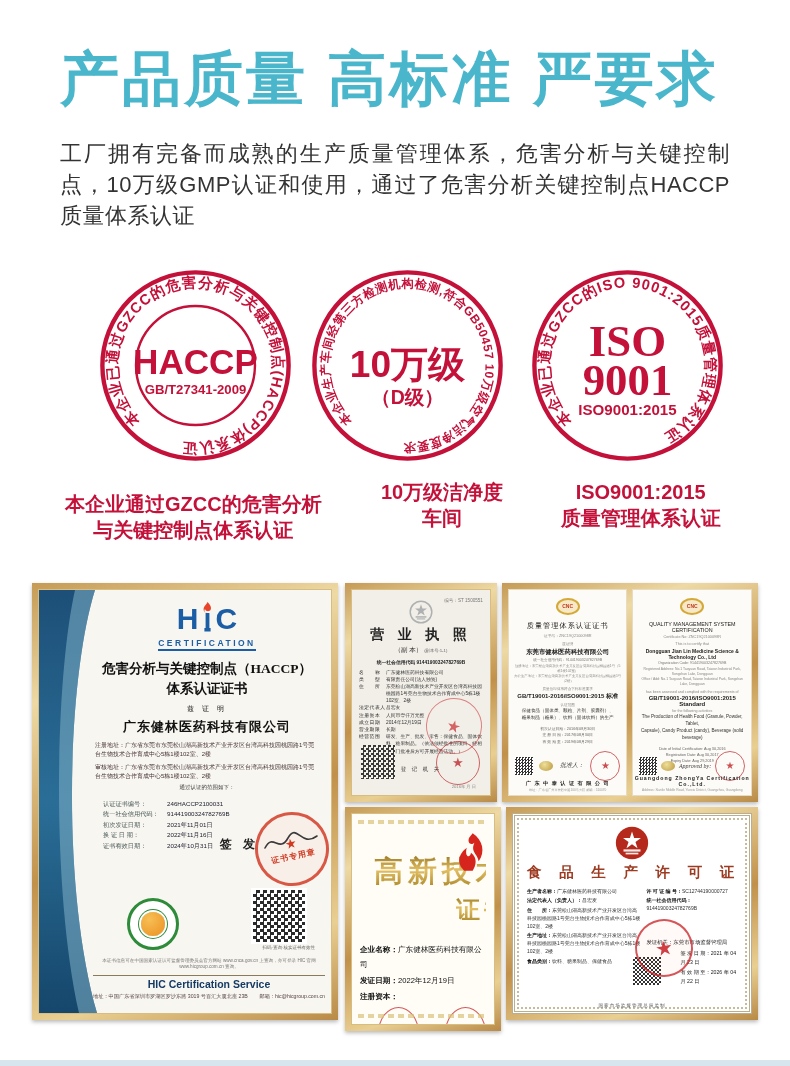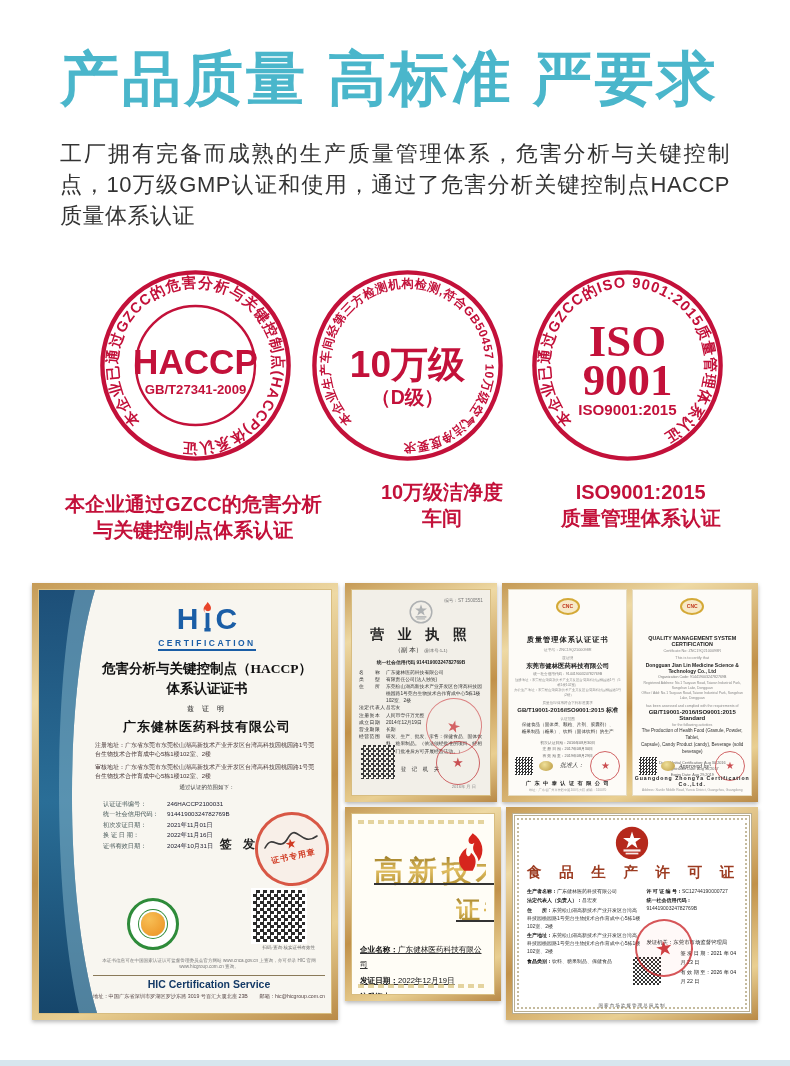--- a/index.html
+++ b/index.html
@@ -138,21 +138,21 @@
     display:flex; align-items:center; justify-content:center; font-size:13px;
   }
   .biz-date { position:absolute; right:14px; bottom:6px; font-size:4.2px; color:#888; }
 
   
   .quality-frame { width:258px; height:219px; margin-left:5px; }
   .quality-inner { background:transparent; border:none; display:flex; gap:5px; height:100%; }
   .q-sheet { flex:1; background:#fdfbf7; border:1px solid #e7dcc0; padding:8px 5px 4px; position:relative; text-align:center; overflow:hidden; }
   .cnc-logo { width:24px; height:17px; border:2px solid #d4a937; border-radius:50%; margin:0 auto;
     display:flex; align-items:center; justify-content:center; font-size:5px; font-weight:bold; color:#c03a20; background:#f7e9c8; }
-  .q-title { margin-top:20px; font-size:7.2px; font-weight:bold; color:#222; letter-spacing:1px; }
+  .q-title { margin-top:6px; font-size:7.2px; font-weight:normal; color:#222; letter-spacing:1px; }
   .q-title-en { font-size:5.4px; letter-spacing:0; }
   .q-certno { margin-top:2px; font-size:3.8px; color:#888; }
   .q-certify { margin-top:3px; font-size:3.8px; color:#888; }
   .q-company { margin-top:2px; font-size:6.4px; font-weight:bold; color:#222; }
   .q-company-en { font-size:5px; }
   .q-credit { margin-top:1px; font-size:3.6px; color:#777; }
   .q-addr { margin-top:2px; font-size:3.4px; color:#888; line-height:1.5; }
   .q-conform { margin-top:3px; font-size:3.6px; color:#888; }
   .q-standard { margin-top:1px; font-size:6px; font-weight:bold; color:#222; }
   .q-scope-label { margin-top:2px; font-size:3.6px; color:#888; }
@@ -161,21 +161,21 @@
   .q-bottom { position:absolute; left:6px; right:6px; bottom:14px; display:flex; align-items:center; justify-content:space-between; }
   .q-qr { width:18px; height:18px; background:repeating-conic-gradient(#333 0% 25%, #fff 0% 50%) 0 0/3px 3px; }
   .q-foil { width:14px; height:10px; border-radius:50%; background:radial-gradient(circle at 40% 35%,#efe09a,#b8963c); }
   .q-sig { font-size:6px; color:#444; font-family:"Liberation Serif", serif; font-style:italic; }
   .q-stamp { width:30px; height:30px; border-radius:50%; border:1.5px solid rgba(190,35,40,.7);
     color:rgba(190,35,40,.8); display:flex; align-items:center; justify-content:center; font-size:10px; }
   .q-org { position:absolute; left:0; right:0; bottom:8px; font-size:5.2px; font-weight:bold; color:#222; letter-spacing:1px; }
   .q-org-addr { position:absolute; left:0; right:0; bottom:3px; font-size:3.2px; color:#999; }
 
   
-  .ht-frame { width:156px; height:194px;text-decoration:underline; }
+  .ht-frame { width:156px; height:224px; }
   .ht-inner { background:#fffdf6; height:100%; padding:8px; }
   .ht-deco { position:absolute; left:6px; right:6px; height:4px;
     background:repeating-linear-gradient(90deg,#d9c27a 0 6px, transparent 6px 10px); opacity:.7; }
   .ht-deco-top { top:6px; } .ht-deco-bottom { bottom:6px; }
   .ht-flame { position:absolute; right:6px; top:16px; width:34px; height:44px; }
   .ht-title { margin-top:30px; margin-left:14px; white-space:nowrap; font-weight:bold; font-size:29px; letter-spacing:5px;
     background:linear-gradient(#8a6a14,#e2bf62 45%,#9c7a1e); -webkit-background-clip:text; background-clip:text; color:transparent; }
   .ht-title2 { margin-top:2px; margin-left:96px; font-size:24px; letter-spacing:4px; }
   .ht-fields { margin-top:16px; }
   .ht-field { font-size:7.6px; color:#111; line-height:2.1; }

